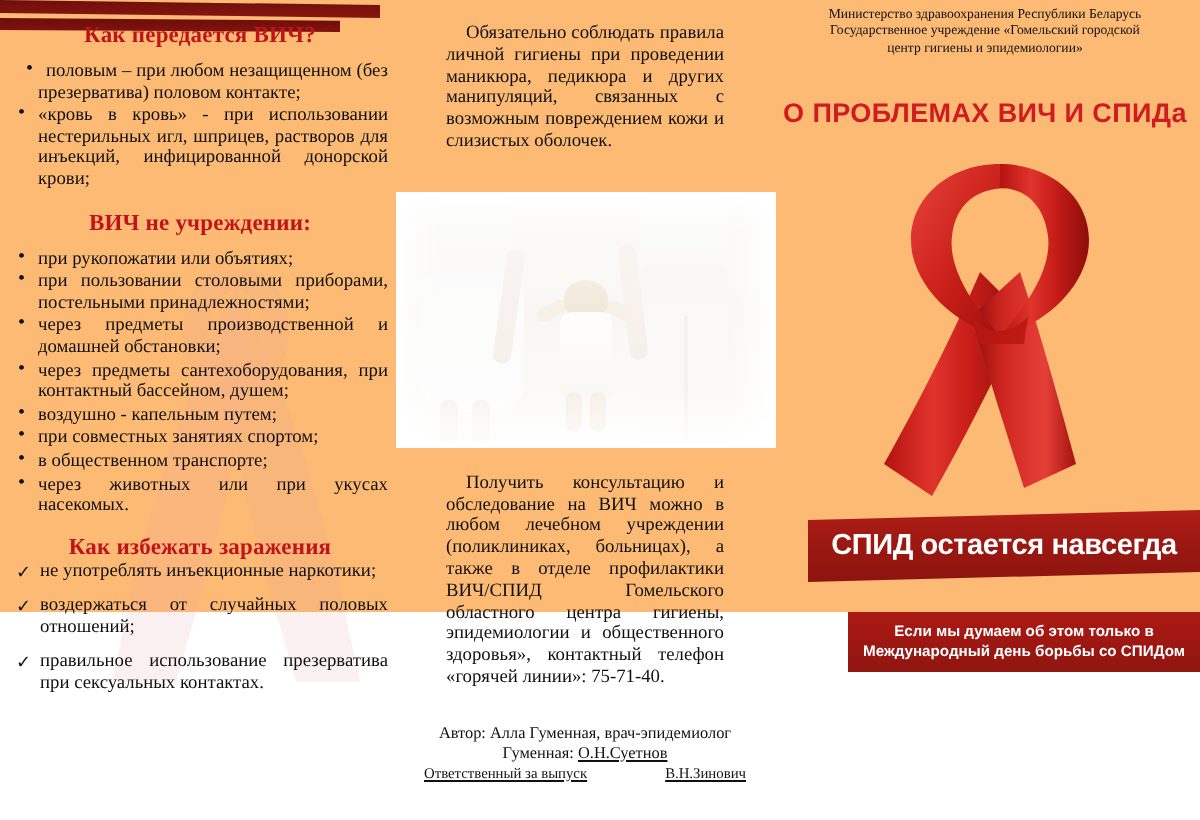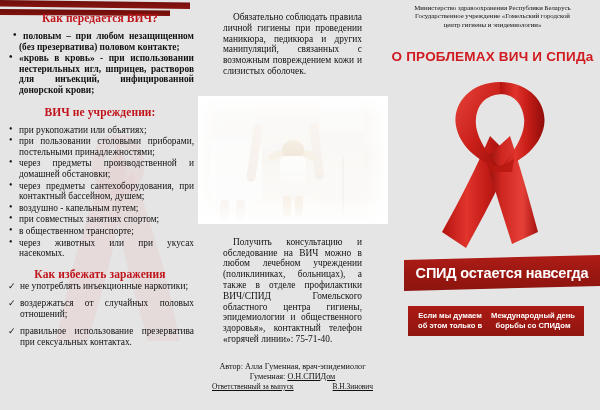--- a/index.html
+++ b/index.html
@@ -13,22 +13,22 @@
     position: relative;
     overflow: hidden;
     font-family: "Liberation Serif", serif;
     color: #1a1a1a;
   }
 
   .page {
     position: absolute;
     inset: 0;
     width: 600px;
-    height: 410px;
-    background: #e5e5e5;
+    height: 306px;
+    background: #fdba74;
   }
 
   
   .col {
     position: absolute;
     top: 0;
     height: 410px;
     box-sizing: border-box;
   }
   .col-left   { left: 0;   width: 200px; padding: 0 6px; }
@@ -288,27 +288,28 @@
   }
   .banner-shadow {
     left: 404px;
     top: 286px;
     width: 190px;
     height: 9px;
     background: linear-gradient(to bottom,#6d0f0b,#8a1510);
     clip-path: polygon(0 0, 100% 28%, 100% 100%, 0 72%);
   }
   .banner-sub {
-    left: 408px;
+    left: 424px;
     top: 306px;
     width: 176px;
     height: 30px;
     background: linear-gradient(to bottom,#ac1a14,#901510);
     font-size: 7.6px;
     line-height: 10px;
+    flex-direction: column;
     padding: 0 5px;
     box-sizing: border-box;
     clip-path: polygon(0 0, 100% 0, 100% 100%, 0 100%);
   }
   .banner-sub-shadow {
     left: 424px;
     top: 335px;
     width: 170px;
     height: 7px;
     background: linear-gradient(to bottom,#6b0e0a,#82120e);
@@ -325,21 +326,21 @@
     <svg class="watermark" viewBox="0 0 140 215" xmlns="http://www.w3.org/2000/svg" aria-hidden="true">
       <g fill="#e8a4a8">
         <path d="M70 8 C52 40 34 96 20 150 L8 206 L40 206 L56 150 C66 112 74 72 78 40 Z" opacity=".55"></path>
         <path d="M70 8 C88 40 106 96 120 150 L132 206 L100 206 L84 150 C74 112 66 72 62 40 Z" opacity=".5"></path>
         <ellipse cx="70" cy="30" rx="20" ry="26" fill="none" stroke="#e8a4a8" stroke-width="13" opacity=".5"></ellipse>
       </g>
     </svg>
 
     <h2 class="sec-head" style="margin-top:12px;">Как передается ВИЧ?</h2>
 
-    <ul class="lst" style="margin-top:7px;font-weight:bold;">
+    <ul class="lst" style="margin-top:7px;">
       <li class="li-ind">половым – при любом незащищенном (без презерватива) половом контакте;</li>
       <li>«кровь в кровь» - при использовании нестерильных игл, шприцев, растворов для инъекций, инфицированной донорской крови;</li>
     </ul>
 
     <h2 class="sec-head" style="margin-top:10px;">ВИЧ не учреждении:</h2>
 
     <ul class="lst" style="margin-top:7px;">
       <li>при рукопожатии или объятиях;</li>
       <li>при пользовании столовыми приборами, постельными принадлежностями;</li>
       <li>через предметы производственной и домашней обстановки;</li>
@@ -365,21 +366,21 @@
     <div style="height:118px;"></div>
 
     <h3 class="behaviour-head">Ваше поведение - Ваше здоровье!</h3>
 
     <p class="mid-para" style="margin-top:14px;">Получить консультацию и обследование на ВИЧ можно в любом лечебном учреждении (поликлиниках, больницах), а также в отделе профилактики ВИЧ/СПИД Гомельского областного центра гигиены, эпидемиологии и общественного здоровья», контактный телефон «горячей линии»: 75-71-40.</p>
 
     <div class="credits" style="margin-top:17px;">
       <div>Автор: Алла Гуменная, врач-эпидемиолог</div>
       <div class="line-edit">
         <span>Гуменная:</span>
-        <u>О.Н.СПИДом</u>
+        <u>О.Н.Суетнов</u>
       </div>
       <div class="resp">
         <span>Ответственный за выпуск</span>
         <span>В.Н.Зинович</span>
       </div>
     </div>
   </div>
 
   <div class="photo">
     <div class="sky"></div>

